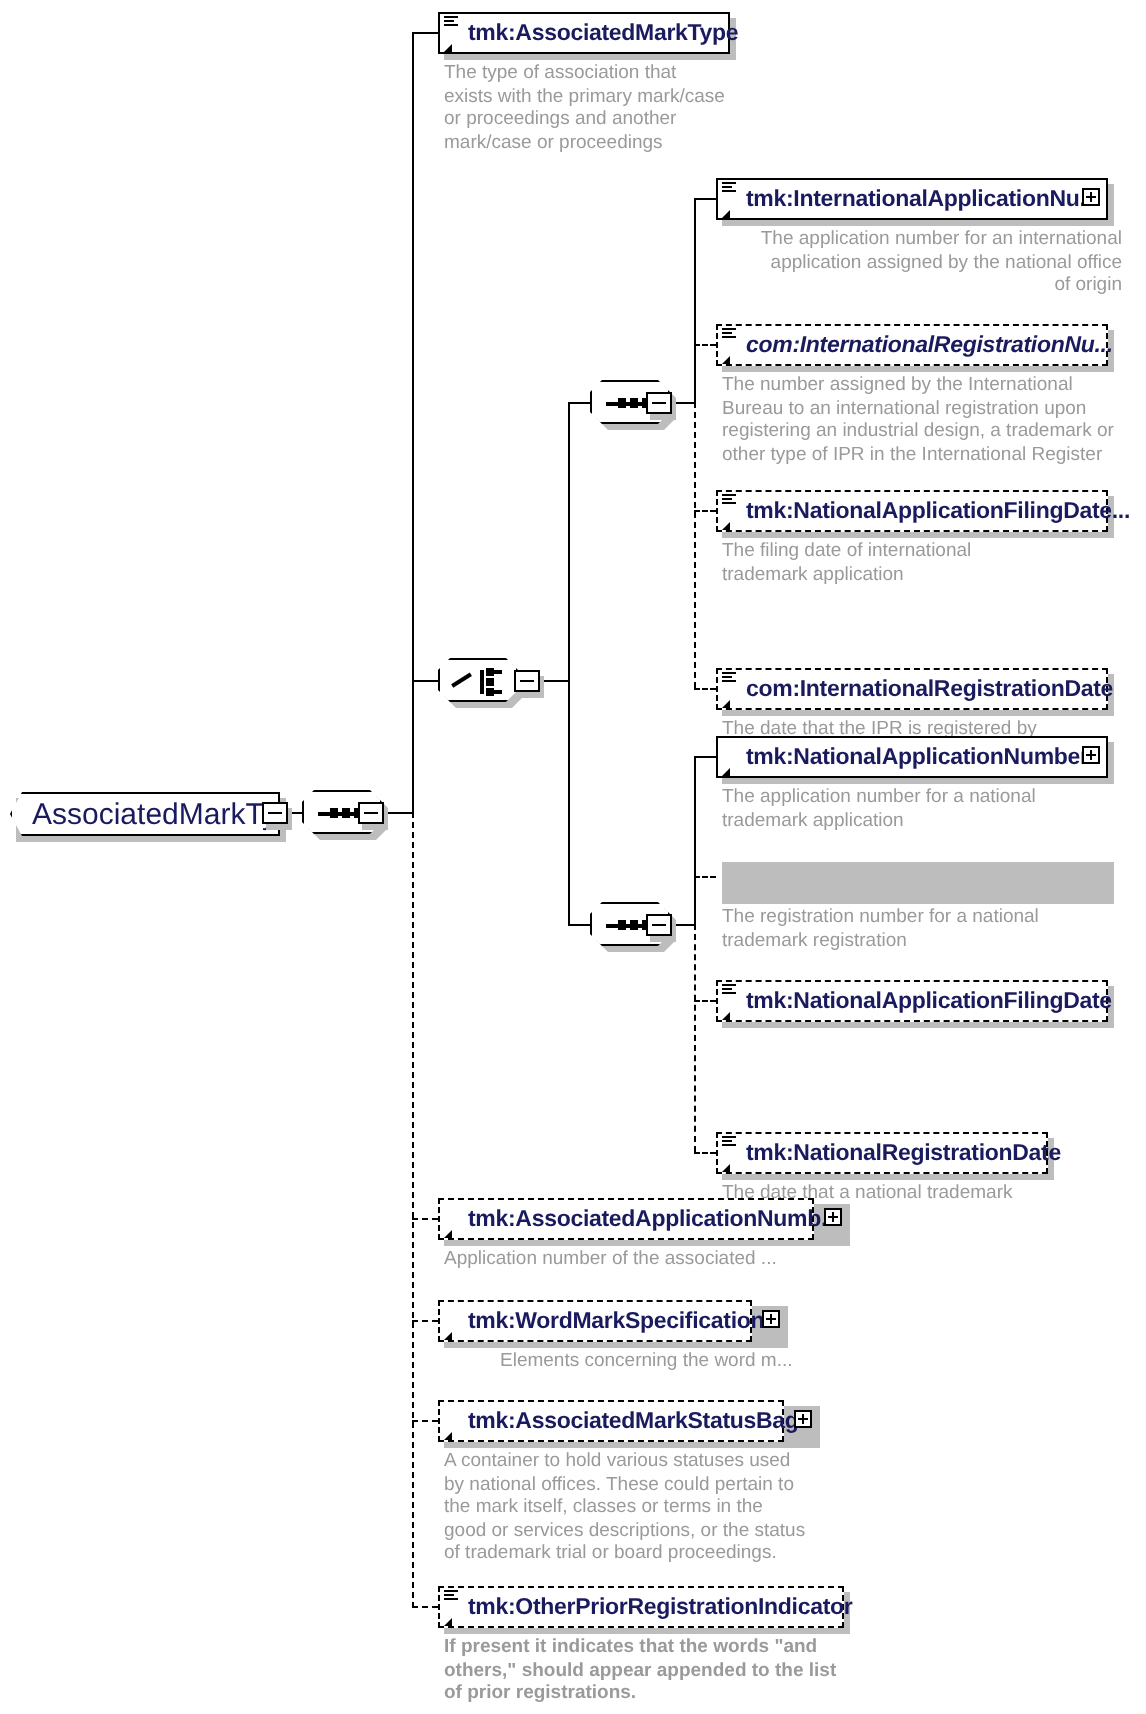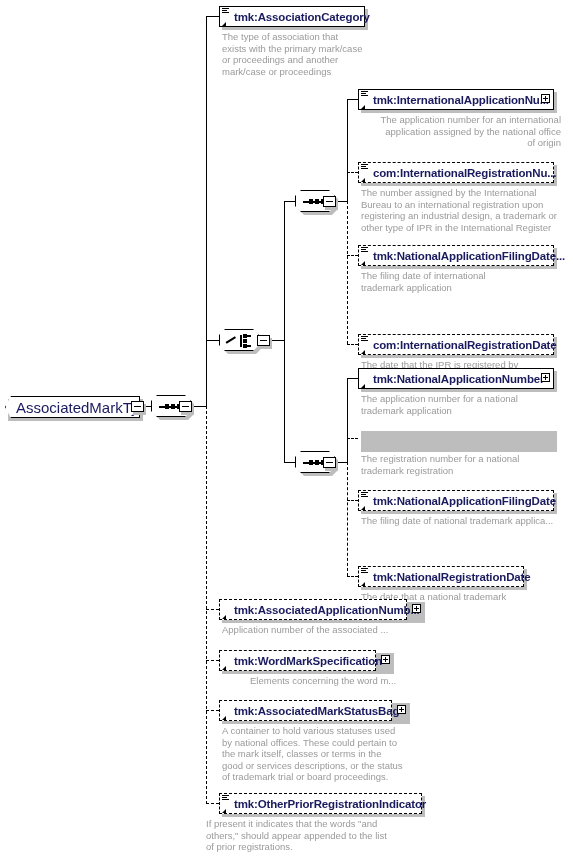--- a/index.html
+++ b/index.html
@@ -313,21 +313,21 @@
   <div class="connbox" style="left:323px; top:457px;"></div>
 
   <div class="node-shadow" style="left:222px; top:9px; width:146px;"></div>
   <div class="node" style="left:219px; top:6px; width:146px;">
     <span class="eicon">
       <i class="l1"></i>
         <i class="l2"></i>
         <i class="l3"></i>
       <span class="arrow"></span>
     </span>
-    <span class="label">tmk:AssociationCategory</span>
+    <span class="label">tmk:AssociatedMarkType</span>
   </div>
   <div class="annot" style="left:222px; top:31px; width:170px;">The type of association that
 exists with the primary mark/case
 or proceedings and another
 mark/case or proceedings</div>
 
   <div class="node-shadow" style="left:361px; top:92px; width:196px;"></div>
   <div class="node" style="left:358px; top:89px; width:196px;">
     <span class="eicon">
       <i class="l1"></i>
@@ -336,21 +336,21 @@
       <span class="arrow"></span>
     </span>
     <span class="label">tmk:InternationalApplicationNu...</span>
   </div>
   <div class="plusbox" style="left:541px; top:94px;"></div>
   <div class="annot" style="left:361px; top:114px; width:200px;text-align:right;">The application number for an international
 application assigned by the national office
 of origin</div>
 
   <div class="node-shadow" style="left:361px; top:165px; width:196px;"></div>
-  <div class="node optional" style="left:358px; top:162px; width:196px;">
+  <div class="node optional" style="left:358px; top:162px; width:196px;font-style:italic;">
     <span class="eicon">
       <i class="l1"></i>
         <i class="l2"></i>
         <i class="l3"></i>
       <span class="arrow"></span>
     </span>
     <span class="label">com:InternationalRegistrationNu...</span>
   </div>
   <div class="annot" style="left:361px; top:187px; width:205px;">The number assigned by the International
 Bureau to an international registration upon
@@ -401,21 +401,20 @@
   <div class="node-shadow" style="left:361px; top:493px; width:196px;"></div>
   <div class="node optional" style="left:358px; top:490px; width:196px;">
     <span class="eicon">
       <i class="l1"></i>
         <i class="l2"></i>
         <i class="l3"></i>
       <span class="arrow"></span>
     </span>
     <span class="label">tmk:NationalApplicationFilingDate</span>
   </div>
-  <div class="annot" style="left:361px; top:515px; width:205px;">The filing date of national trademark applica...</div>
 
   <div class="node-shadow" style="left:361px; top:569px; width:166px;"></div>
   <div class="node optional" style="left:358px; top:566px; width:166px;">
     <span class="eicon">
       <i class="l1"></i>
         <i class="l2"></i>
         <i class="l3"></i>
       <span class="arrow"></span>
     </span>
     <span class="label">tmk:NationalRegistrationDate</span>
@@ -460,17 +459,17 @@
   <div class="node-shadow" style="left:222px; top:796px; width:203px;"></div>
   <div class="node optional" style="left:219px; top:793px; width:203px;">
     <span class="eicon">
       <i class="l1"></i>
         <i class="l2"></i>
         <i class="l3"></i>
       <span class="arrow"></span>
     </span>
     <span class="label">tmk:OtherPriorRegistrationIndicator</span>
   </div>
-  <div class="annot" style="left:206px; top:818px; width:215px;">If present it indicates that the words "and
+  <div class="annot" style="left:222px; top:818px; width:215px;font-weight:bold;">If present it indicates that the words "and
 others," should appear appended to the list
 of prior registrations.</div>
 
 </div>
 
 </body></html>

